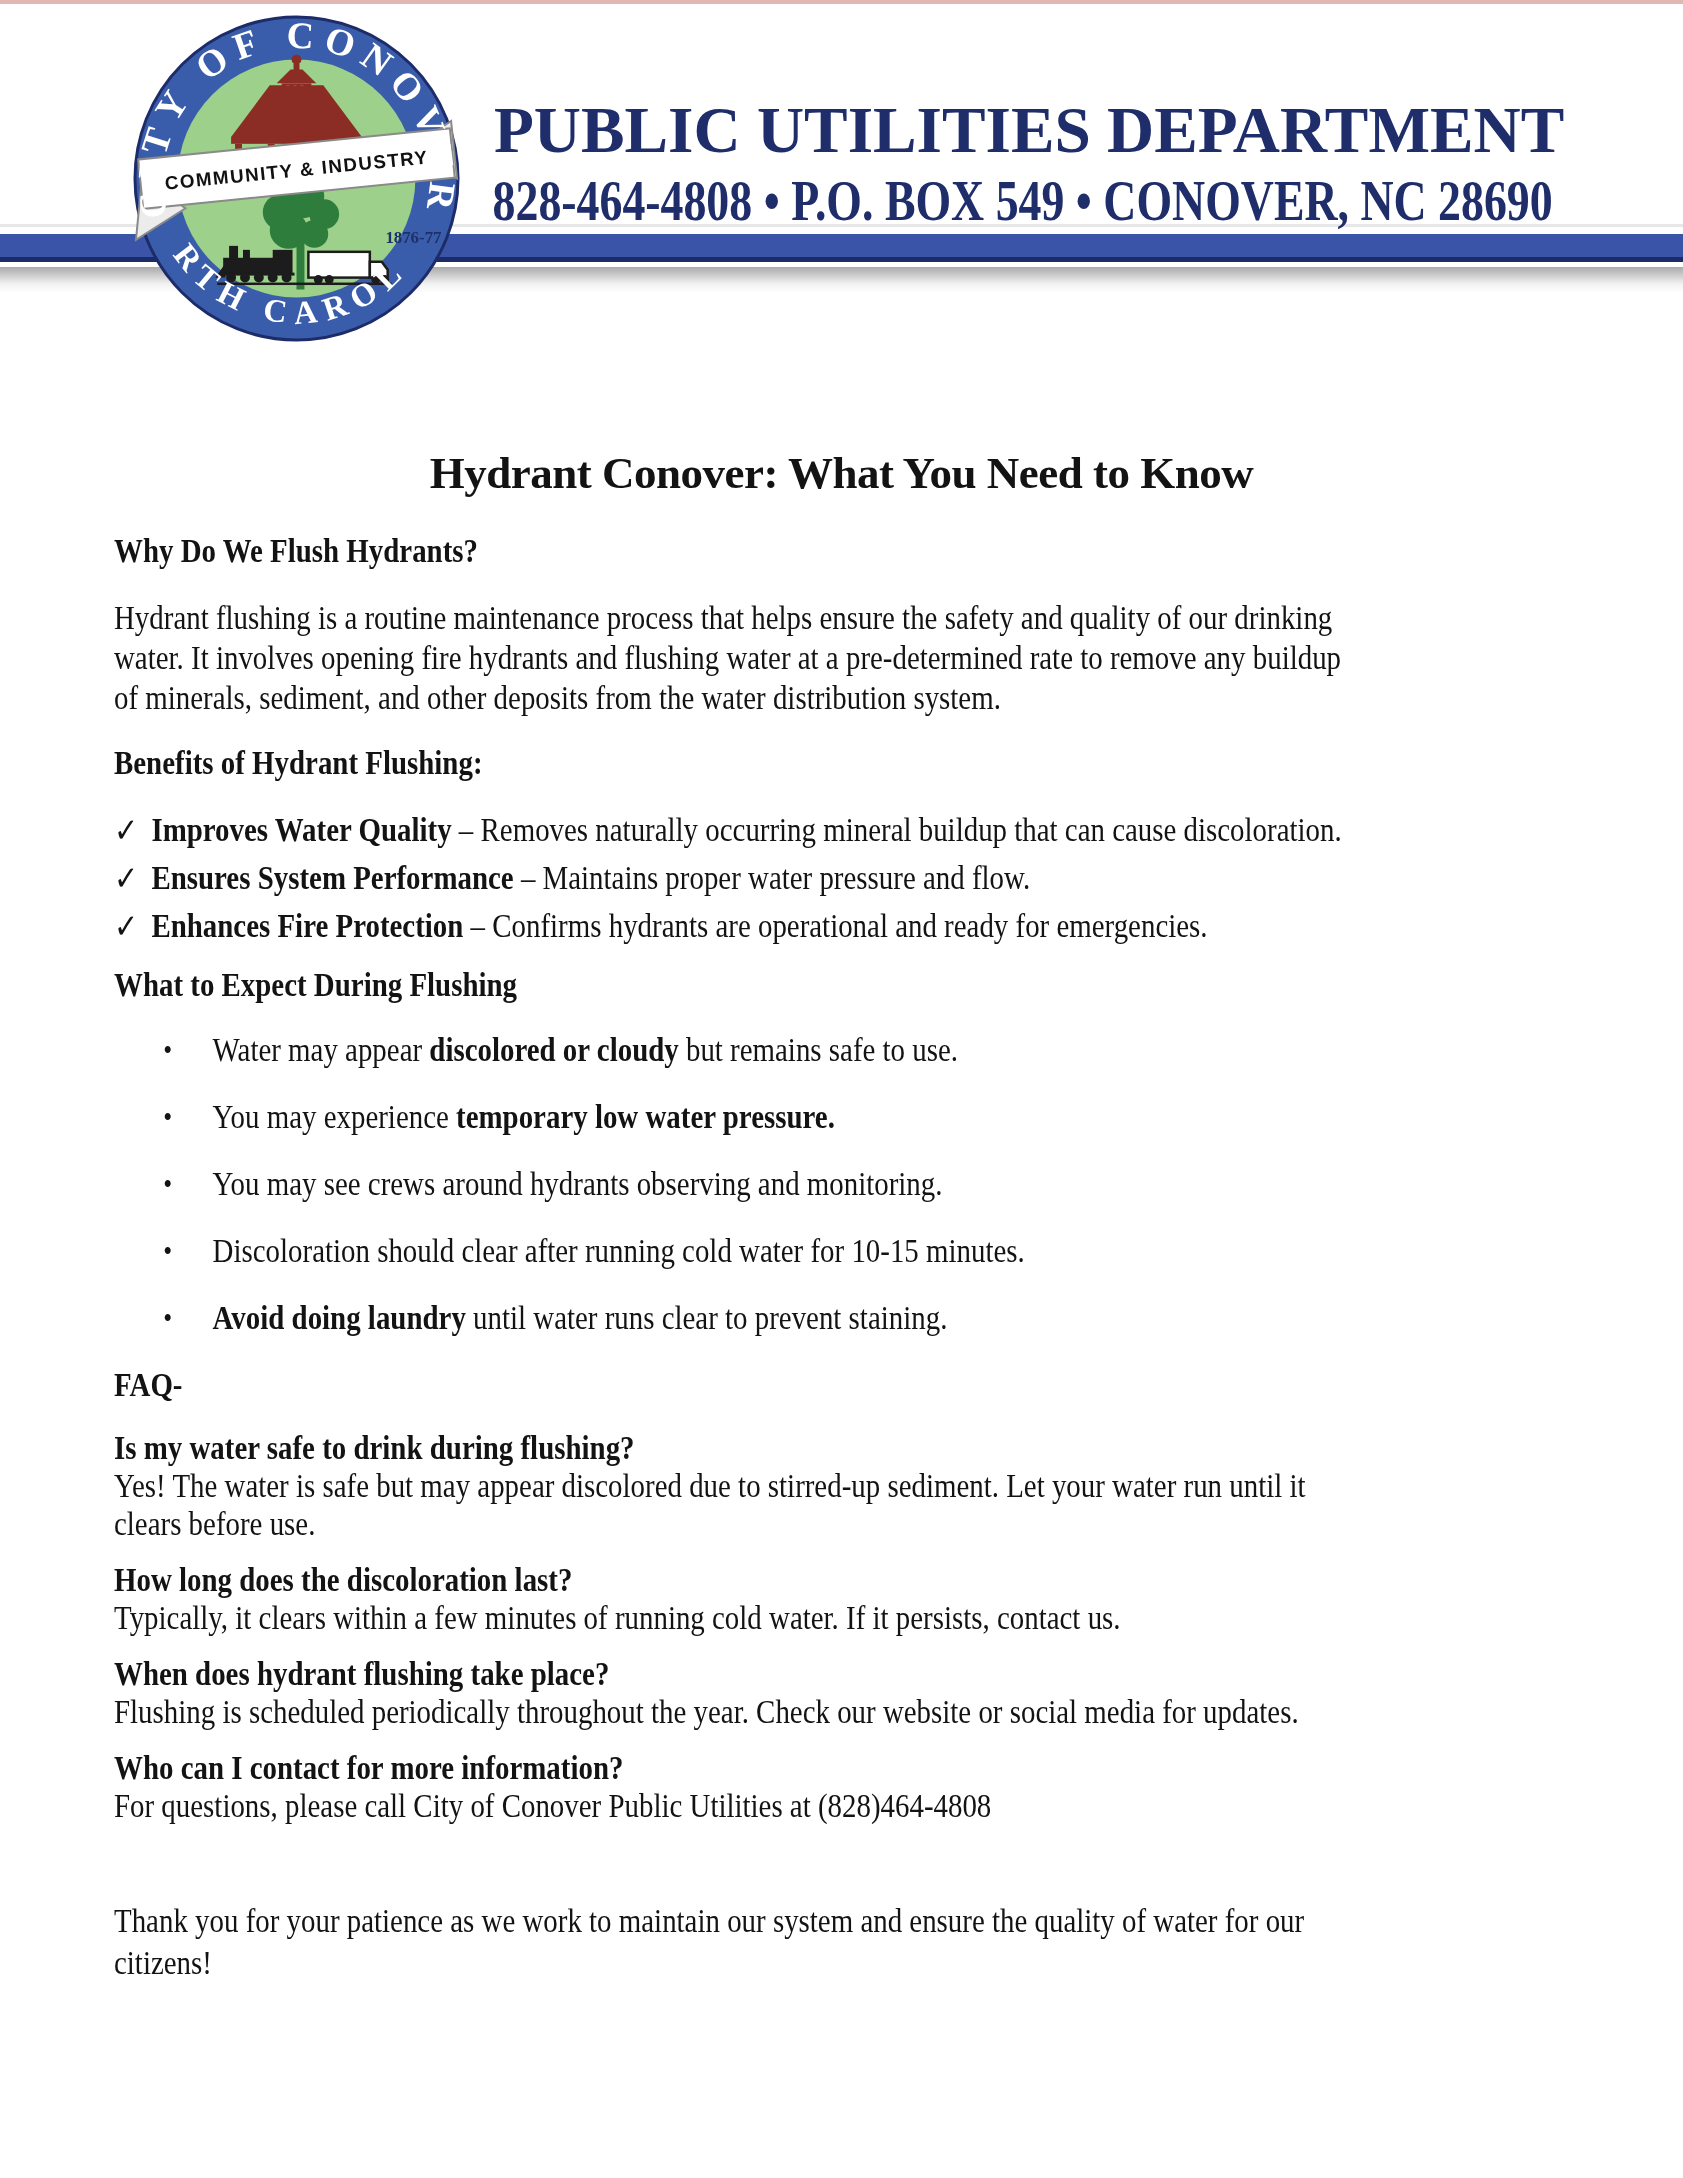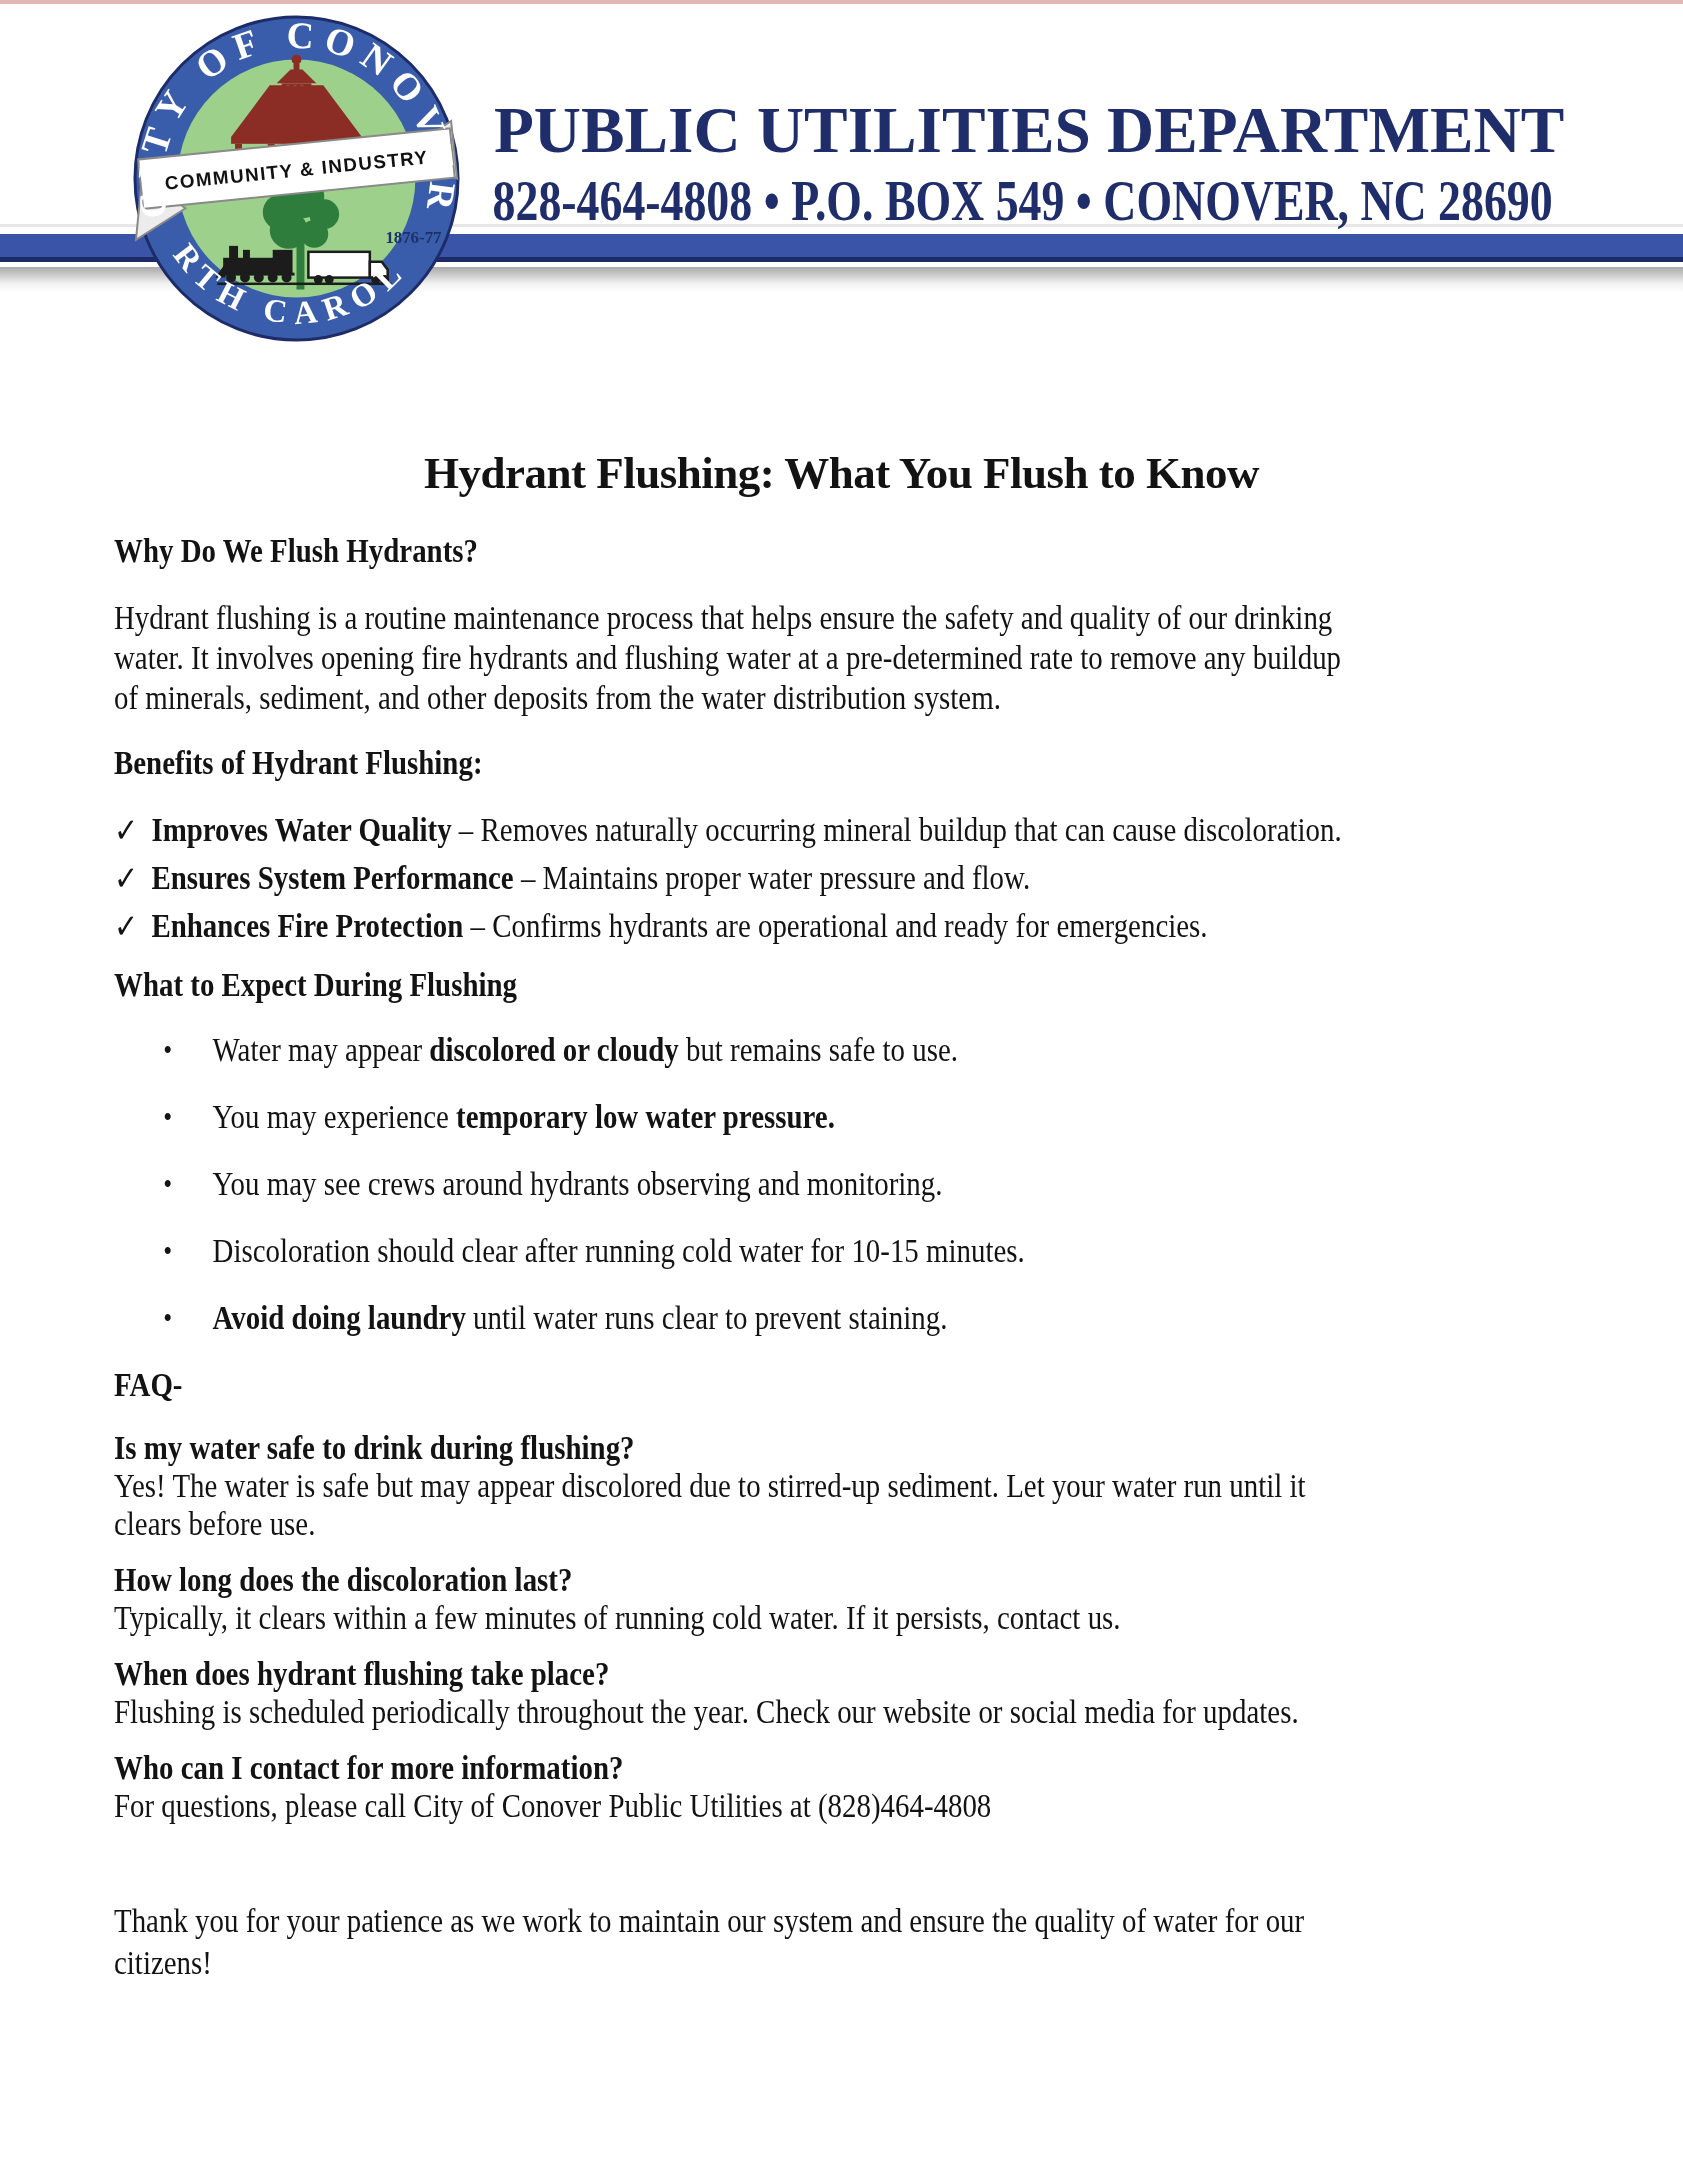--- a/index.html
+++ b/index.html
@@ -139,21 +139,21 @@
 
     <text font-size="38" font-weight="bold" fill="#ffffff" letter-spacing="9" font-family="Liberation Serif, serif">
       <textPath href="#arcTop" startOffset="50%" text-anchor="middle">CITY OF CONOVER</textPath>
     </text>
     <text font-size="33" font-weight="bold" fill="#ffffff" letter-spacing="9" font-family="Liberation Serif, serif">
       <textPath href="#arcBot" startOffset="50%" text-anchor="middle">NORTH CAROLINA</textPath>
     </text>
   </svg>
 </div>
 
-<div class="doc-title">Hydrant Flushing: What You Flush to Know</div>
+<div class="doc-title">Hydrant Conover: What You Need to Know</div>
 
 <div class="content">
 
   <div class="h2 mb27">Why Do We Flush Hydrants?</div>
   <div class="pre mb25">Hydrant flushing is a routine maintenance process that helps ensure the safety and quality of our drinking
 water. It involves opening fire hydrants and flushing water at a pre-determined rate to remove any buildup
 of minerals, sediment, and other deposits from the water distribution system.</div>
 
   <div class="h2 mb27">Benefits of Hydrant Flushing:</div>
   <div class="mb19">

